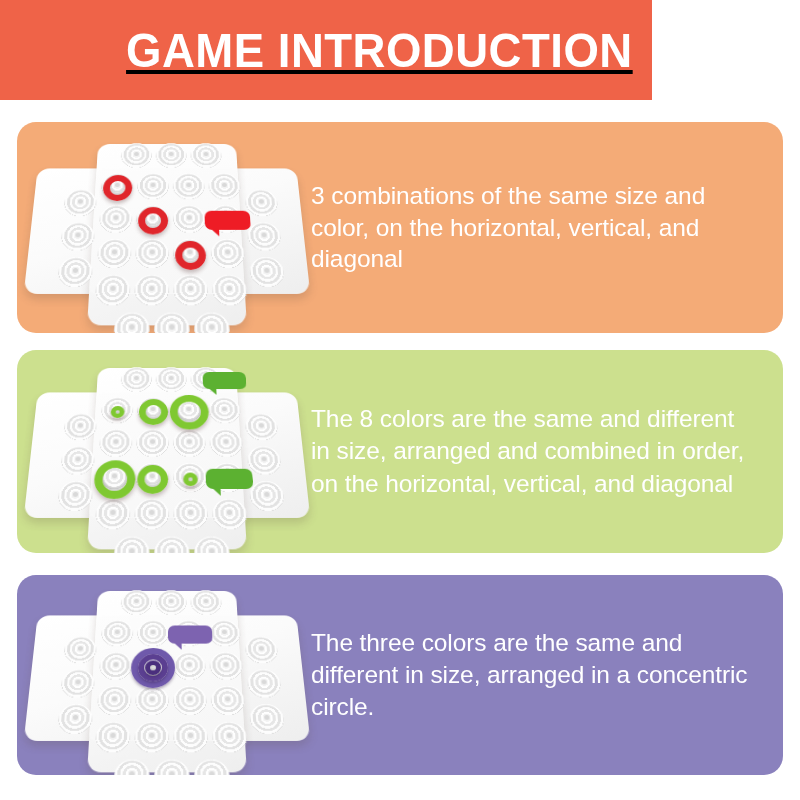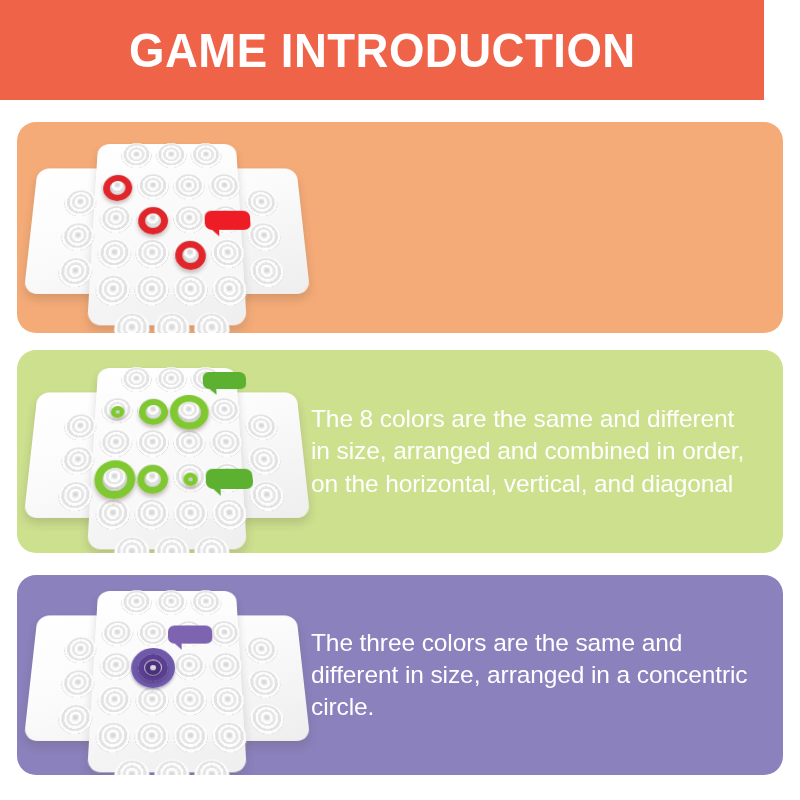--- a/index.html
+++ b/index.html
@@ -6,23 +6,23 @@
   html, body {
     width: 800px; height: 800px;
     background: #ffffff;
     font-family: "Liberation Sans", "DejaVu Sans", sans-serif;
     overflow: hidden;
   }
   #page { position: relative; width: 800px; height: 800px; background: #fff; }
 
   
   .banner {
-    position: absolute; left: 0; top: 0; width: 764px; height: 100px;
+    position: absolute; left: 0; top: 0; width: 652px; height: 100px;
     background: #ef6348;
-    display: flex; align-items: center; justify-content: center;
+    display: flex; align-items: center; justify-content: flex-end; text-decoration: underline;
   }
   .banner-title {
     color: #ffffff;
     font-size: 49px;
     font-weight: 700;
     letter-spacing: 0.5px;
     transform: scaleX(0.93);
     white-space: nowrap;
     font-family: "Liberation Sans Narrow", "Liberation Sans", sans-serif;
   }
@@ -203,20 +203,21 @@
             </div>
           <div class="pieces">
               <div class="piece ring ring-md c-red" style="left: 84.5px; top: 52.5px;"></div>
               <div class="piece ring ring-md c-red" style="left: 121.5px; top: 89.5px;"></div>
               <div class="piece ring ring-md c-red" style="left: 158.5px; top: 126.5px;"></div>
               <div class="tag t-red" style="left: 173.5px; top: 78.5px; width: 46px; height: 21px;"></div>
             </div>
         </div>
       </div>
     </div>
+    <div class="panel-text">3 combinations of the same size and color, on the horizontal, vertical, and diagonal</div>
   </div>
 
   <div class="panel" id="panel-1">
     <div class="panel-figure">
       <div class="board-wrap">
         <div class="board">
           <div class="slab slab-h"></div>
           <div class="slab slab-v"></div>
           <div class="slab slab-c"></div>
           <div class="sockets">

